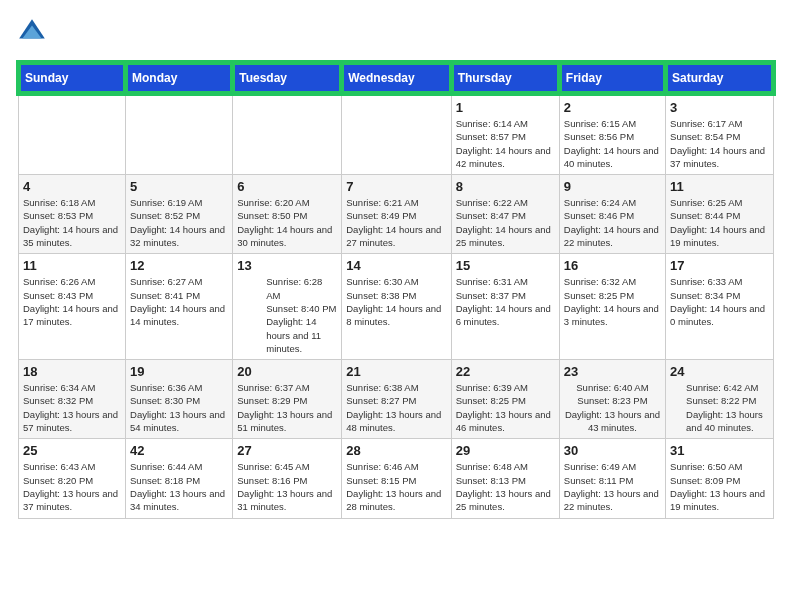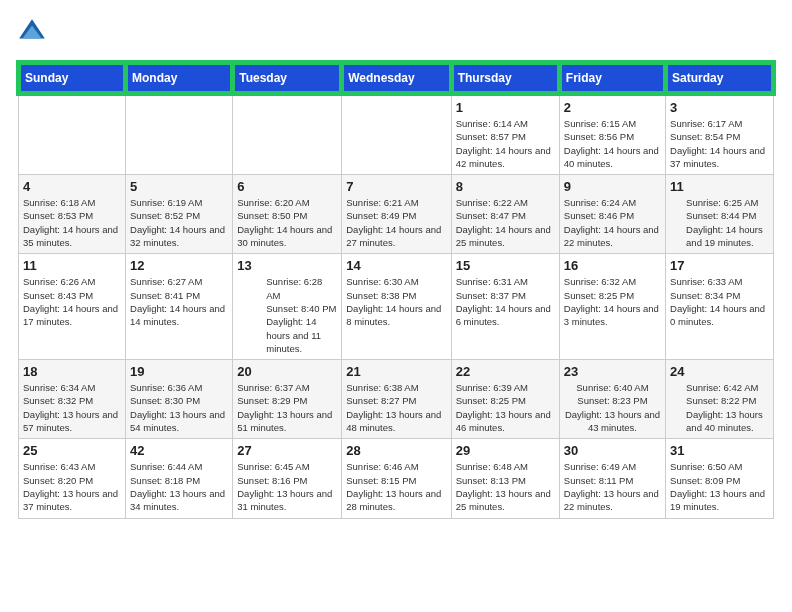--- a/index.html
+++ b/index.html
@@ -184,21 +184,21 @@
 Daylight: 14 hours and 25 minutes.</div>
         </td>
         <td>
           <div class="day-number">9</div>
           <div class="day-detail" style="white-space: pre-line;">Sunrise: 6:24 AM
 Sunset: 8:46 PM
 Daylight: 14 hours and 22 minutes.</div>
         </td>
         <td>
           <div class="day-number">11</div>
-          <div class="day-detail" style="white-space: pre-line; margin-left: 16px;">Sunrise: 6:25 AM
+          <div class="day-detail" style="white-space: pre-line;">Sunrise: 6:25 AM
 Sunset: 8:44 PM
 Daylight: 14 hours and 19 minutes.</div>
         </td>
       </tr>
       <tr>
         <td>
           <div class="day-number">11</div>
           <div class="day-detail" style="white-space: pre-line;">Sunrise: 6:26 AM
 Sunset: 8:43 PM
 Daylight: 14 hours and 17 minutes.</div>

